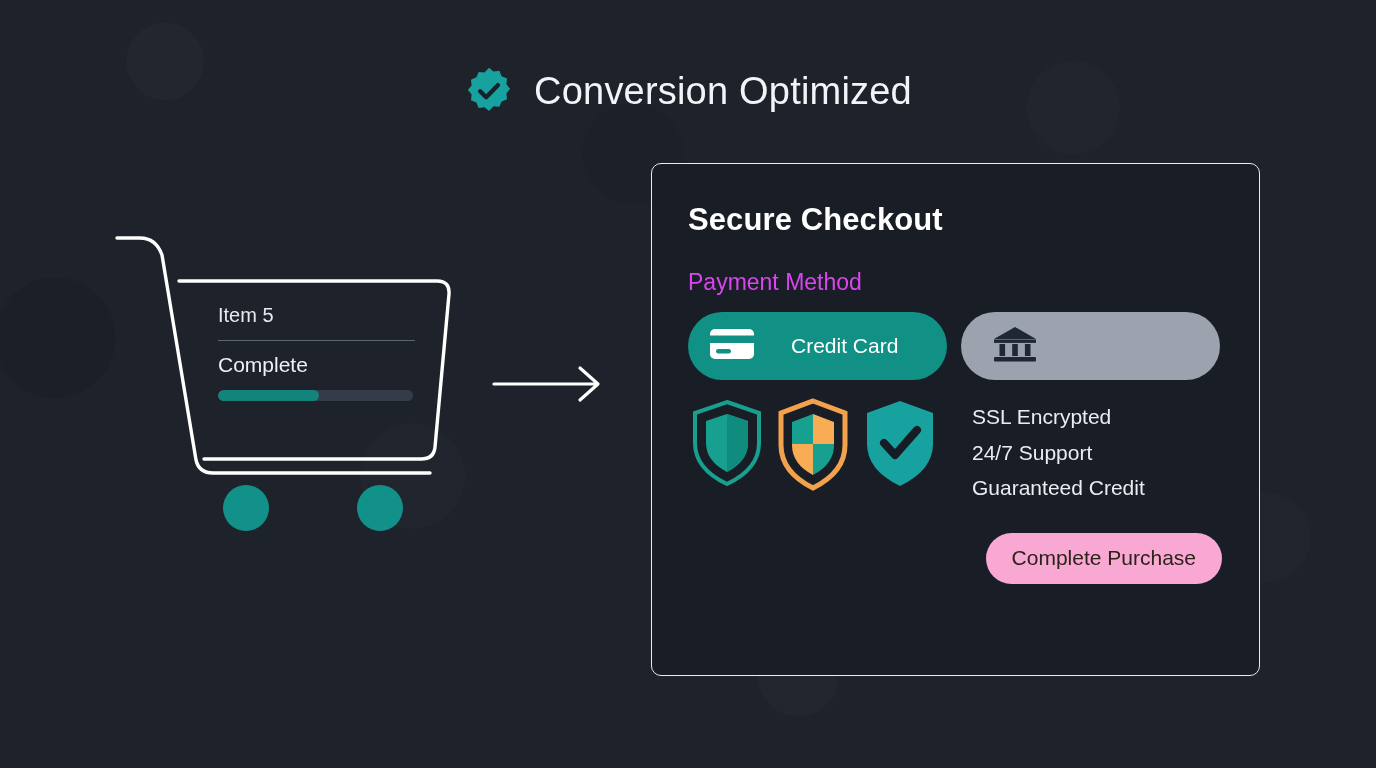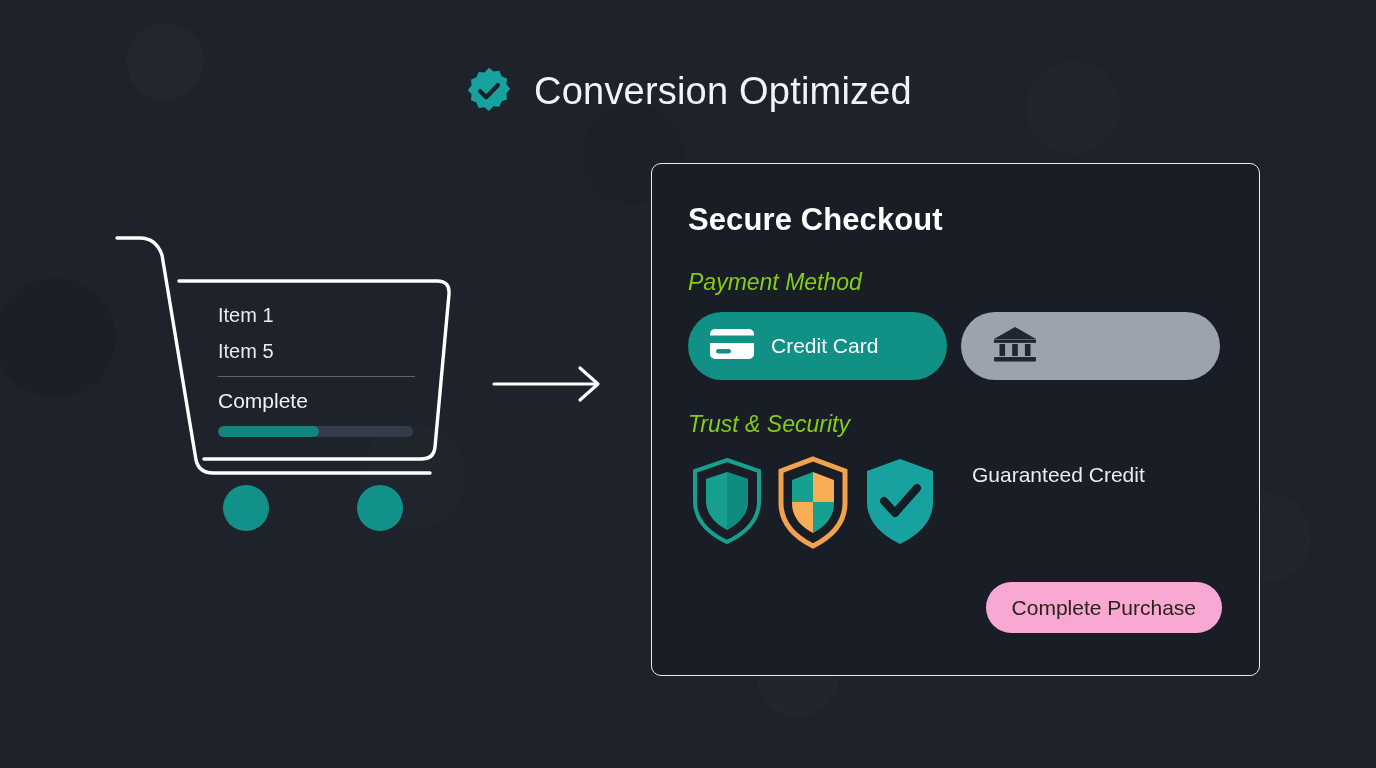--- a/index.html
+++ b/index.html
@@ -135,24 +135,23 @@
 
   #checkout-title {
     color: #ffffff;
     font-size: 31px;
     font-weight: 700;
     letter-spacing: 0.1px;
     margin-top: 6px;
   }
 
   .section-label {
-    color: #84cc16;
+    color: #d946ef;
     font-size: 23px;
     font-weight: 400;
-    font-style: italic;
   }
 
   #payment-method-label { margin-top: 31px; }
 
   #payment-options {
     margin-top: 16px;
     display: flex;
     gap: 14px;
   }
 
@@ -161,21 +160,21 @@
     border-radius: 34px;
     display: flex;
     align-items: center;
     cursor: pointer;
   }
 
   #payment-option-credit-card {
     width: 259px;
     background: #119186;
     padding-left: 21px;
-    gap: 16px;
+    gap: 36px;
   }
 
   #credit-card-label {
     color: #ffffff;
     font-size: 21px;
     white-space: nowrap;
   }
 
   #payment-option-bank {
     width: 259px;
@@ -252,21 +251,20 @@
 <div id="cart-illustration">
 
   <svg id="cart-svg" width="380" height="330" viewBox="0 0 380 330">
 
     <path d="M17 13 H40 Q56 13 62 30 L96 235 Q99 248 113 248 H330" fill="none" stroke="#ffffff" stroke-width="3.4" stroke-linecap="round" stroke-linejoin="round"></path>
 
     <path d="M79 56 H337 Q350 56 349 69 L335 222 Q334 234 321 234 H104" fill="none" stroke="#ffffff" stroke-width="3.4" stroke-linecap="round" stroke-linejoin="round"></path>
   </svg>
 
   <div id="cart-contents">
-    <div class="cart-line-item">Item 1</div>
     <div class="cart-line-item">Item 5</div>
     <div id="cart-divider"></div>
     <div id="cart-subtotal-label">Complete</div>
     <div id="cart-progress-track">
       <div id="cart-progress-fill" style="width: 52%;"></div>
     </div>
   </div>
 
   <div class="cart-wheel" id="cart-wheel-left"></div>
   <div class="cart-wheel" id="cart-wheel-right"></div>
@@ -307,21 +305,20 @@
           <rect x="3" y="15.5" width="42" height="3.4" fill="#1f2733"></rect>
           <rect x="8.5" y="20" width="5.6" height="12" fill="#1f2733"></rect>
           <rect x="21.2" y="20" width="5.6" height="12" fill="#1f2733"></rect>
           <rect x="33.9" y="20" width="5.6" height="12" fill="#1f2733"></rect>
           <rect x="3" y="33" width="42" height="4.4" rx="1" fill="#1f2733"></rect>
         </svg>
       </span>
     </div>
   </div>
 
-  <div class="section-label" id="trust-security-label">Trust &amp; Security</div>
 
   <div id="trust-row">
 
     <div id="trust-badges">
 
       <span>
         <svg width="78" height="92" viewBox="0 0 78 92">
           <path d="M39 5 L71 16 V46 Q71 72 39 87 Q7 72 7 46 V16 Z" fill="none" stroke="#17a08f" stroke-width="4"></path>
           <path d="M39 17 L60 24 V46 Q60 64 39 75 Q18 64 18 46 V24 Z" fill="#17a08f"></path>
           <path d="M39 17 L60 24 V46 Q60 64 39 75 Z" fill="#0f8c7e"></path>
@@ -347,20 +344,22 @@
 
       <span>
         <svg width="80" height="92" viewBox="0 0 80 92">
           <path d="M40 4 L73 16 V47 Q73 73 40 89 Q7 73 7 47 V16 Z" fill="#17a2a0"></path>
           <path fill="none" stroke="#151c24" stroke-width="8" stroke-linecap="round" stroke-linejoin="round" d="M24 46 L35 58 L57 33"></path>
         </svg>
       </span>
     </div>
 
     <div id="trust-list">
+      <div class="trust-list-item">SSL Encrypted</div>
+      <div class="trust-list-item">24/7 Support</div>
       <div class="trust-list-item">Guaranteed Credit</div>
     </div>
   </div>
 
   <div id="cta-row">
     <button id="complete-purchase-button">Complete Purchase</button>
   </div>
 </div>
 
 

